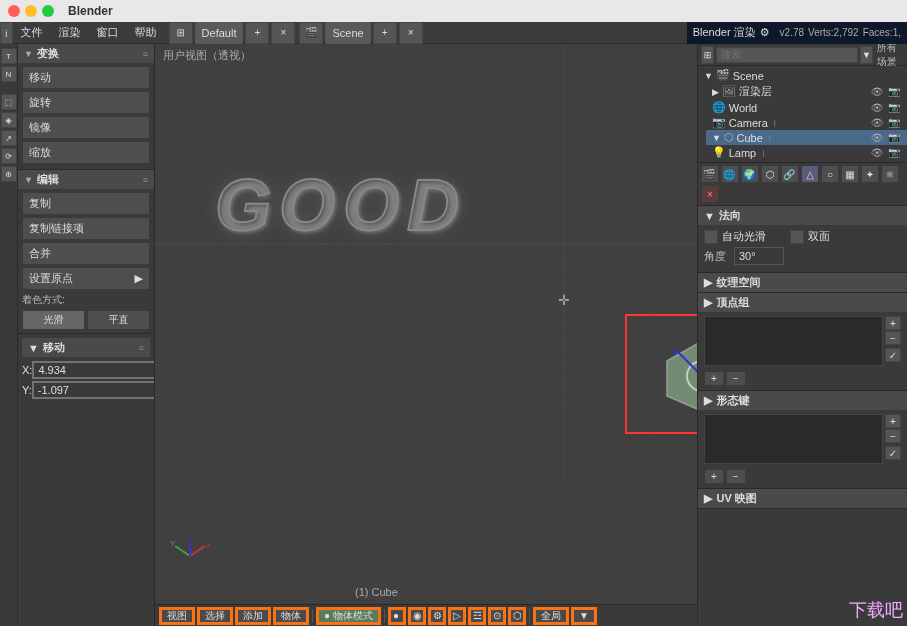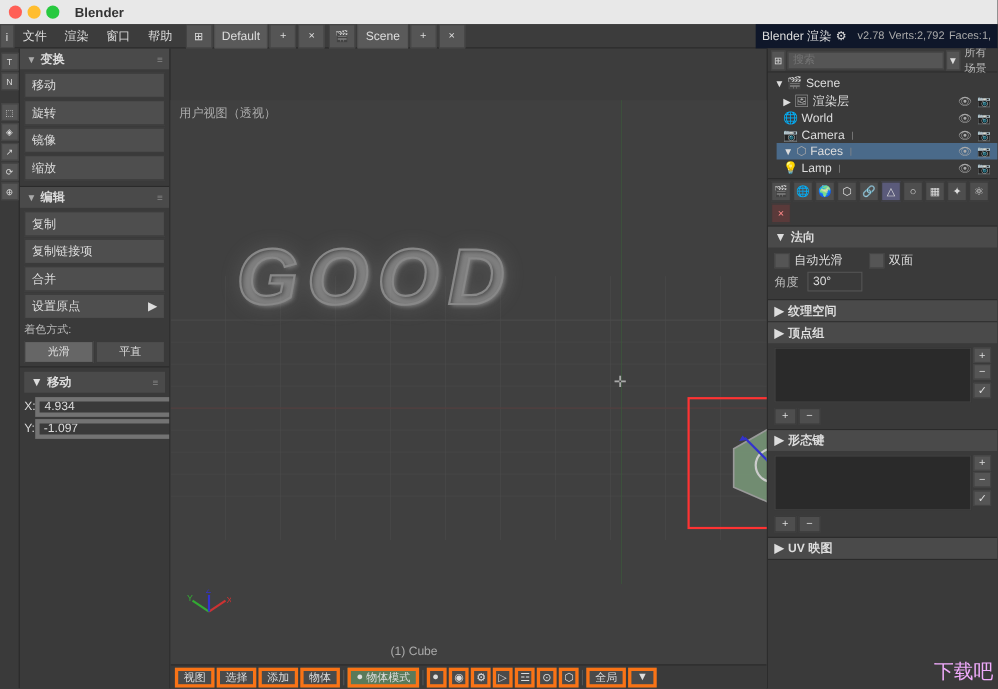--- a/index.html
+++ b/index.html
@@ -116,21 +116,21 @@
     .color-mode-btn.active { background: #666; }
     .move-header {
       background: #4a4a4a; padding: 2px 6px; font-size: 11px; font-weight: bold;
       display: flex; align-items: center; gap: 4px; cursor: pointer; margin-bottom: 4px;
     }
     .coord-row {
       display: flex; align-items: center; margin-bottom: 2px;
     }
     .coord-label { width: 20px; font-size: 11px; color: #ddd; }
     .coord-input {
-      flex: 1; background: #3a3a3a; border: 4px solid #737373;
+      flex: 1; background: #3a3a3a; border: 2px solid #737373;
       color: #ddd; padding: 1px 4px; font-size: 11px; height: 18px;
     }
 
     
     .side-icons {
       width: 18px;
       background: #3a3a3a;
       display: flex;
       flex-direction: column;
       align-items: center;
@@ -420,21 +420,21 @@
           </div>
           <div class="coord-row">
             <span class="coord-label">Y:</span>
             <input class="coord-input" type="text" value="-1.097" style="">
           </div>
         </div>
       </div>
     </div>
   </div>
 
-  <div style="flex:1;display:flex;flex-direction:column;position:relative;margin-top:47px;">
+  <div style="flex:1;display:flex;flex-direction:column;position:relative;">
     <div class="viewport">
 
       <svg style="position:absolute;top:0;left:0;width:100%;height:100%;opacity:0.3;">
 
         <line x1="0" y1="200" x2="660" y2="200" stroke="#888" stroke-width="0.5"></line>
         <line x1="0" y1="220" x2="660" y2="220" stroke="#666" stroke-width="0.5"></line>
         <line x1="0" y1="240" x2="660" y2="240" stroke="#666" stroke-width="0.5"></line>
         <line x1="0" y1="260" x2="660" y2="260" stroke="#666" stroke-width="0.5"></line>
         <line x1="0" y1="280" x2="660" y2="280" stroke="#666" stroke-width="0.5"></line>
         <line x1="0" y1="300" x2="660" y2="300" stroke="#666" stroke-width="0.5"></line>
@@ -558,21 +558,21 @@
       <div class="tree-item tree-indent">
         <span style="color:#aaa;">📷</span>
         <span>Camera</span>
         <span style="margin-left:3px;font-size:8px;color:#888;">|</span>
         <span class="tree-eye">👁</span>
         <span style="color:#aaa;font-size:10px;margin-left:2px;">📷</span>
       </div>
       <div class="tree-item tree-indent selected">
         <span style="font-size:9px;">▼</span>
         <span style="color:#aaa;">⬡</span>
-        <span>Faces</span>
+        <span>Cube</span>
         <span style="margin-left:3px;font-size:8px;color:#888;">|</span>
         <span class="tree-eye">👁</span>
         <span style="color:#aaa;font-size:10px;margin-left:2px;">📷</span>
       </div>
       <div class="tree-item tree-indent">
         <span style="color:#aaa;">💡</span>
         <span>Lamp</span>
         <span style="margin-left:3px;font-size:8px;color:#888;">|</span>
         <span class="tree-eye">👁</span>
         <span style="color:#aaa;font-size:10px;margin-left:2px;">📷</span>

